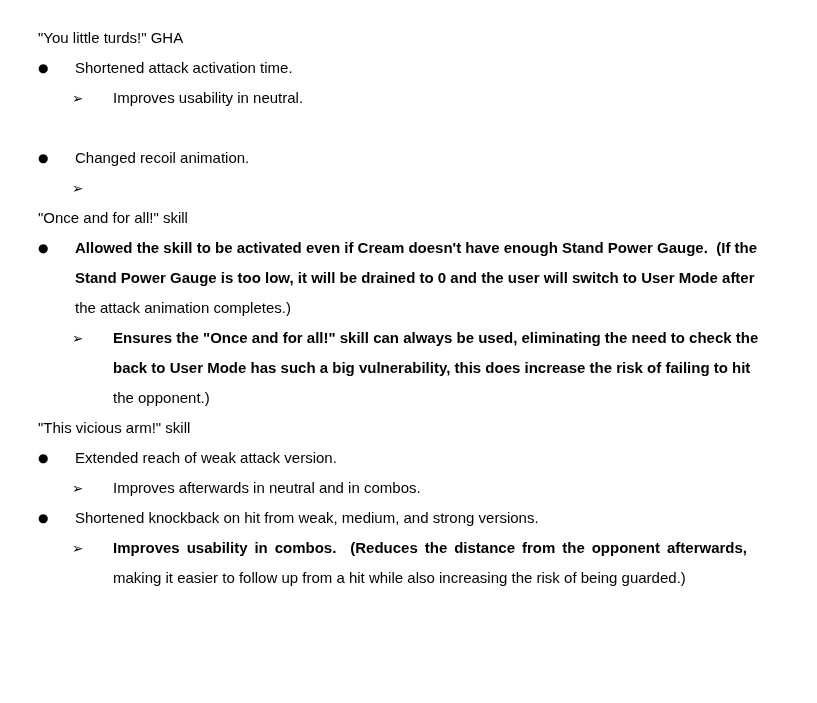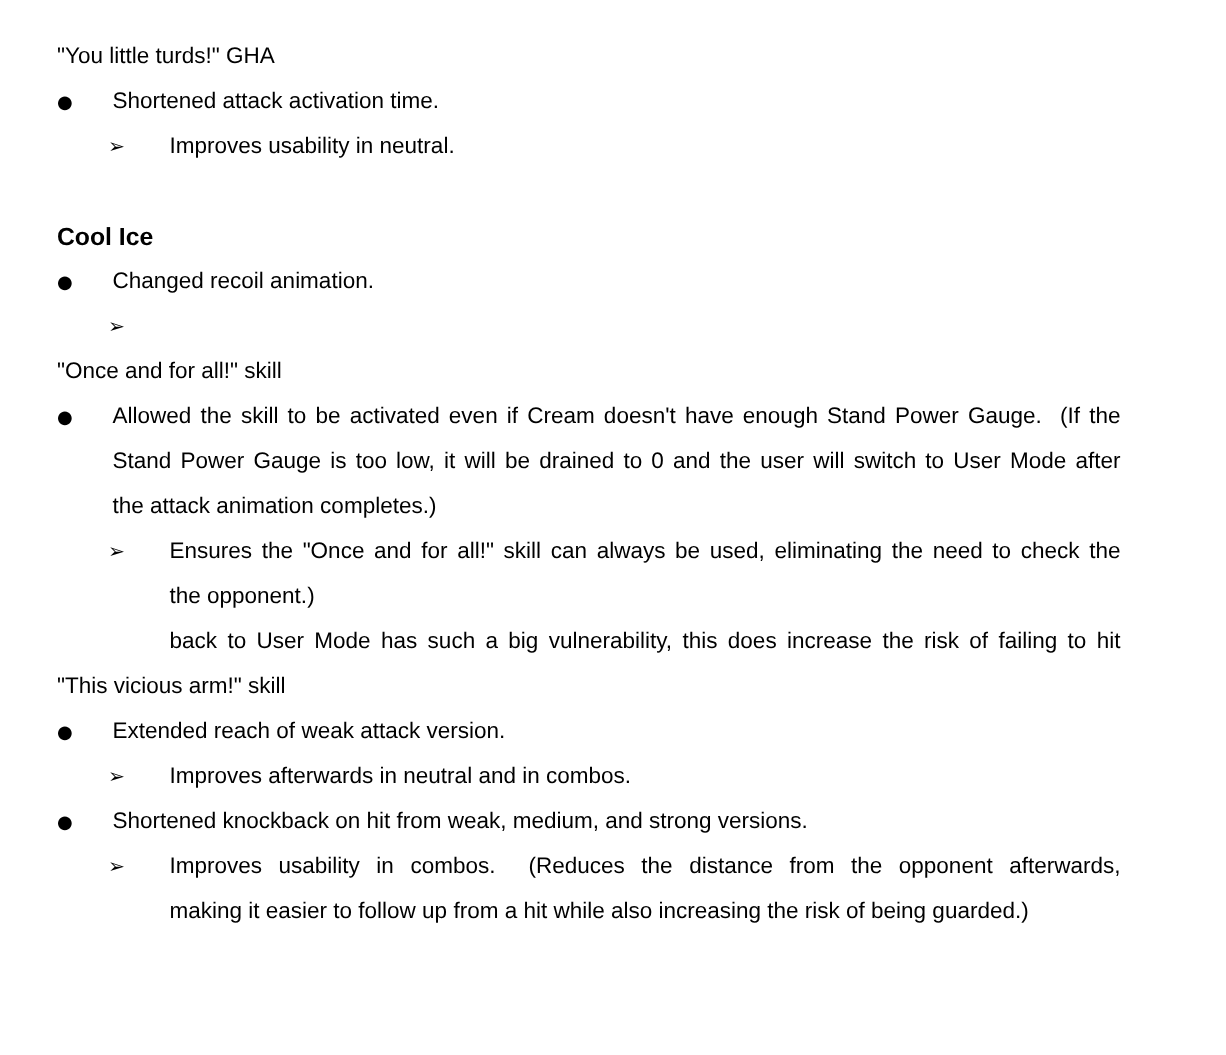--- a/index.html
+++ b/index.html
@@ -22,20 +22,21 @@
     line-height: 30px;
   }
   .line {
     min-height: 30px;
     white-space: nowrap;
   }
   
   .j {
     text-align: justify;
     text-align-last: justify;
+    font-weight: bold;
   }
   .heading {
     font-weight: 700;
     font-size: 16.5px;
   }
   .spacer { height: 30px; }
   .item { display: flex; align-items: flex-start; }
   .marker {
     flex: 0 0 auto;
     font-family: "DejaVu Sans", sans-serif;
@@ -68,21 +69,20 @@
 
   <div class="item s">
     <span class="marker">➢</span>
     <div class="text">
       <div class="line">Improves usability in neutral.</div>
     </div>
   </div>
 
   <div class="spacer"></div>
 
-  <div class="line heading">Cool Ice</div>
 
 
   <div class="item b">
     <span class="marker">●</span>
     <div class="text">
       <div class="line">Changed recoil animation.</div>
     </div>
   </div>
 
   <div class="item s">
@@ -97,22 +97,22 @@
       <div class="line j">Allowed the skill to be activated even if Cream doesn't have enough Stand Power Gauge.&nbsp; (If the</div>
       <div class="line j">Stand Power Gauge is too low, it will be drained to 0 and the user will switch to User Mode after</div>
       <div class="line">the attack animation completes.)</div>
     </div>
   </div>
 
   <div class="item s">
     <span class="marker">➢</span>
     <div class="text">
       <div class="line j">Ensures the "Once and for all!" skill can always be used, eliminating the need to check the</div>
+      <div class="line j">back to User Mode has such a big vulnerability, this does increase the risk of failing to hit</div>
       <div class="line">the opponent.)</div>
-      <div class="line j">back to User Mode has such a big vulnerability, this does increase the risk of failing to hit</div>
     </div>
   </div>
 
   <div class="line">"This vicious arm!" skill</div>
 
   <div class="item b">
     <span class="marker">●</span>
     <div class="text">
       <div class="line">Extended reach of weak attack version.</div>
     </div>

